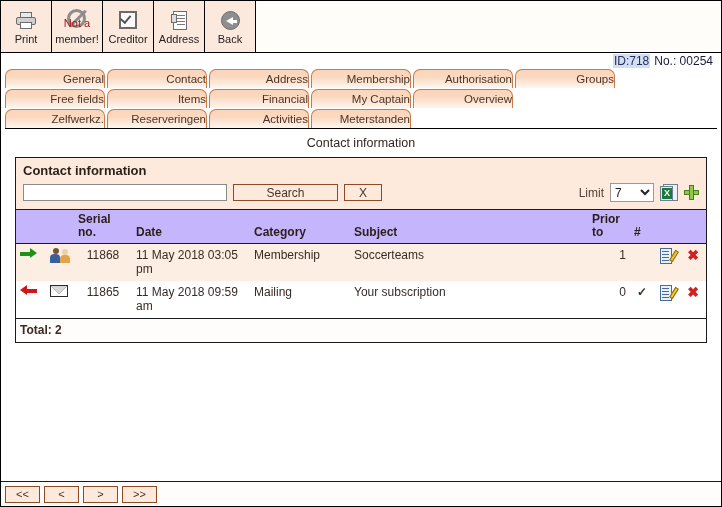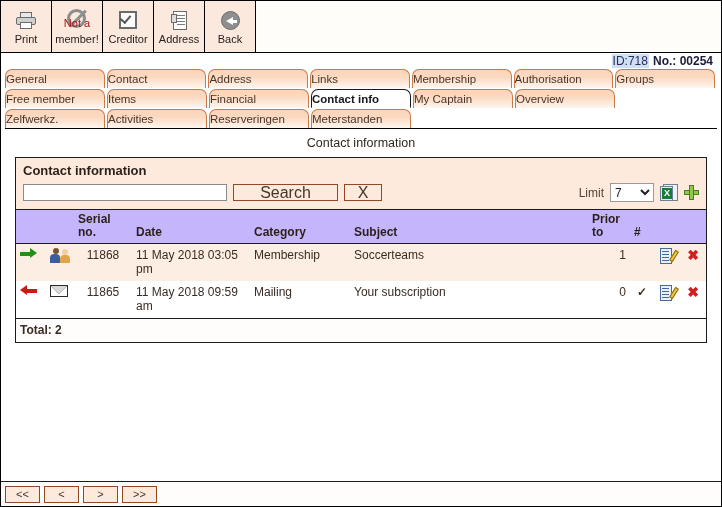--- a/index.html
+++ b/index.html
@@ -88,37 +88,37 @@
     height: 16px;
     display: flex;
     justify-content: flex-end;
     align-items: center;
     padding-right: 8px;
     font-size: 12px;
     background: #ffffff;
     gap: 4px;
   }
   .idbar .id { background:#cfe0f3; color:#2c2c5a; padding:0 1px;}
-  .idbar .no { font-weight: bold; color:#1a1a3a; }
+  .idbar .no { font-weight: normal; color:#1a1a3a; }
 
   
   .tabs-wrap { padding: 0 4px; }
   .tabrow { display: flex; height: 19px; margin-bottom: 1px; }
   .tab {
     width: 100px;
     margin-right: 2px;
     border: 1px solid #c87a4a;
     border-bottom: none;
     border-radius: 7px 7px 0 0;
     background: linear-gradient(to bottom, #fbd5bb 0%, #fbd9c1 40%, #fff6ef 100%);
     font-size: 11.5px;
     color: #4a3427;
     display: flex;
     align-items: center;
-    justify-content: flex-start;
+    justify-content: flex-end;
     cursor: pointer;
     white-space: nowrap;
     overflow: hidden;
   }
   .tab.active {
     background: #ffffff;
     border: 1px solid #1a1a1a;
     border-bottom: 1px solid #ffffff;
     font-weight: bold;
     color: #1a1a1a;
@@ -163,21 +163,21 @@
     font-family: "Liberation Sans", sans-serif;
     font-size: 11px;
     padding: 0 3px;
     color:#222;
   }
   .btn {
     height: 17px;
     border: 1px solid #8f4a24;
     background: #fdeadd;
     font-family: "Liberation Sans", sans-serif;
-    font-size: 16px;
+    font-size: 12px;
     color: #4a3427;
     cursor: pointer;
     line-height: 14px;
   }
   .btn.search { width: 105px; }
   .btn.clear { width: 38px; }
   .tools-spacer { flex: 1; }
   .limit-lbl { font-size: 12px; color:#5a4038; }
   .limit-sel {
     width: 44px; height: 19px;
@@ -365,61 +365,55 @@
     <div class="tab">
         <span>General</span>
       </div>
     <div class="tab">
         <span>Contact</span>
       </div>
     <div class="tab">
         <span>Address</span>
       </div>
     <div class="tab">
-        <span>Links</span>
-      </div>
-    <div class="tab">
         <span>Membership</span>
       </div>
     <div class="tab">
         <span>Authorisation</span>
       </div>
     <div class="tab">
         <span>Groups</span>
       </div>
   </div>
   <div class="tabrow">
     <div class="tab">
-        <span>Free member</span>
+        <span>Free fields</span>
       </div>
     <div class="tab">
         <span>Items</span>
       </div>
     <div class="tab">
         <span>Financial</span>
       </div>
-    <div class="tab active">
-        <span>Contact info</span>
-      </div>
     <div class="tab">
         <span>My Captain</span>
       </div>
     <div class="tab">
         <span>Overview</span>
       </div>
   </div>
   <div class="tabrow">
     <div class="tab">
         <span>Zelfwerkz.</span>
       </div>
     <div class="tab">
+        <span>Reserveringen</span>
+      </div>
+    <div class="tab">
         <span>Activities</span>
-      </div>
-    <div class="tab">
-        <span>Reserveringen</span>
       </div>
     <div class="tab">
         <span>Meterstanden</span>
       </div>
   </div>
 </div>
 <div class="tabs-underline"></div>
 
 <div class="page-title">Contact information</div>
 

